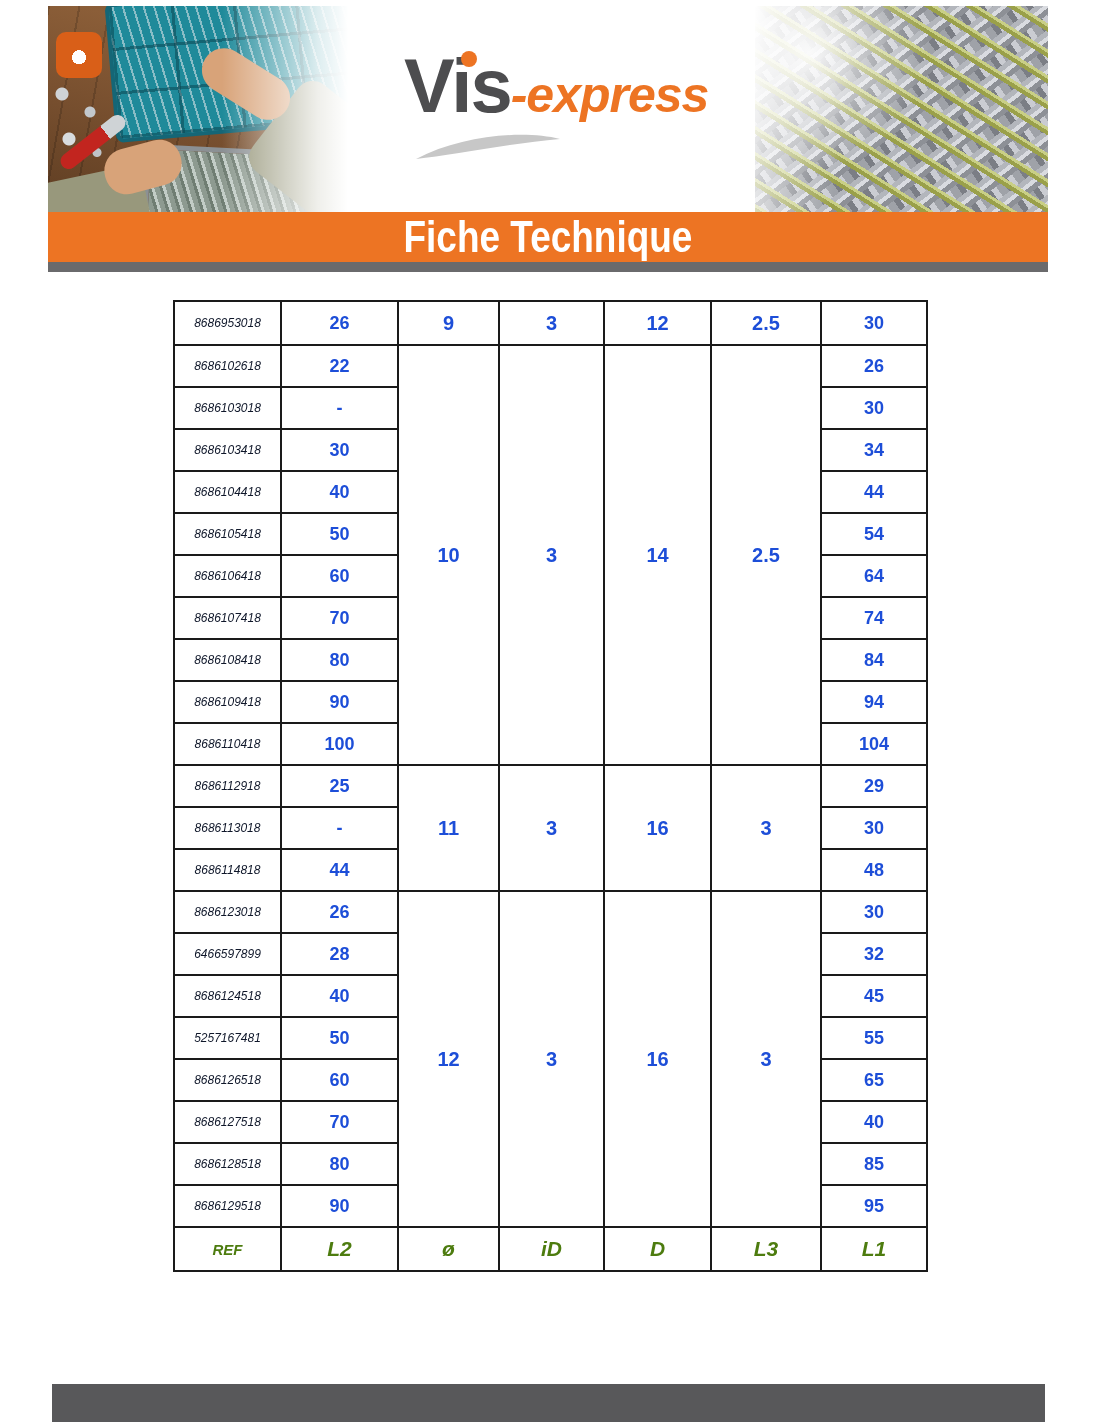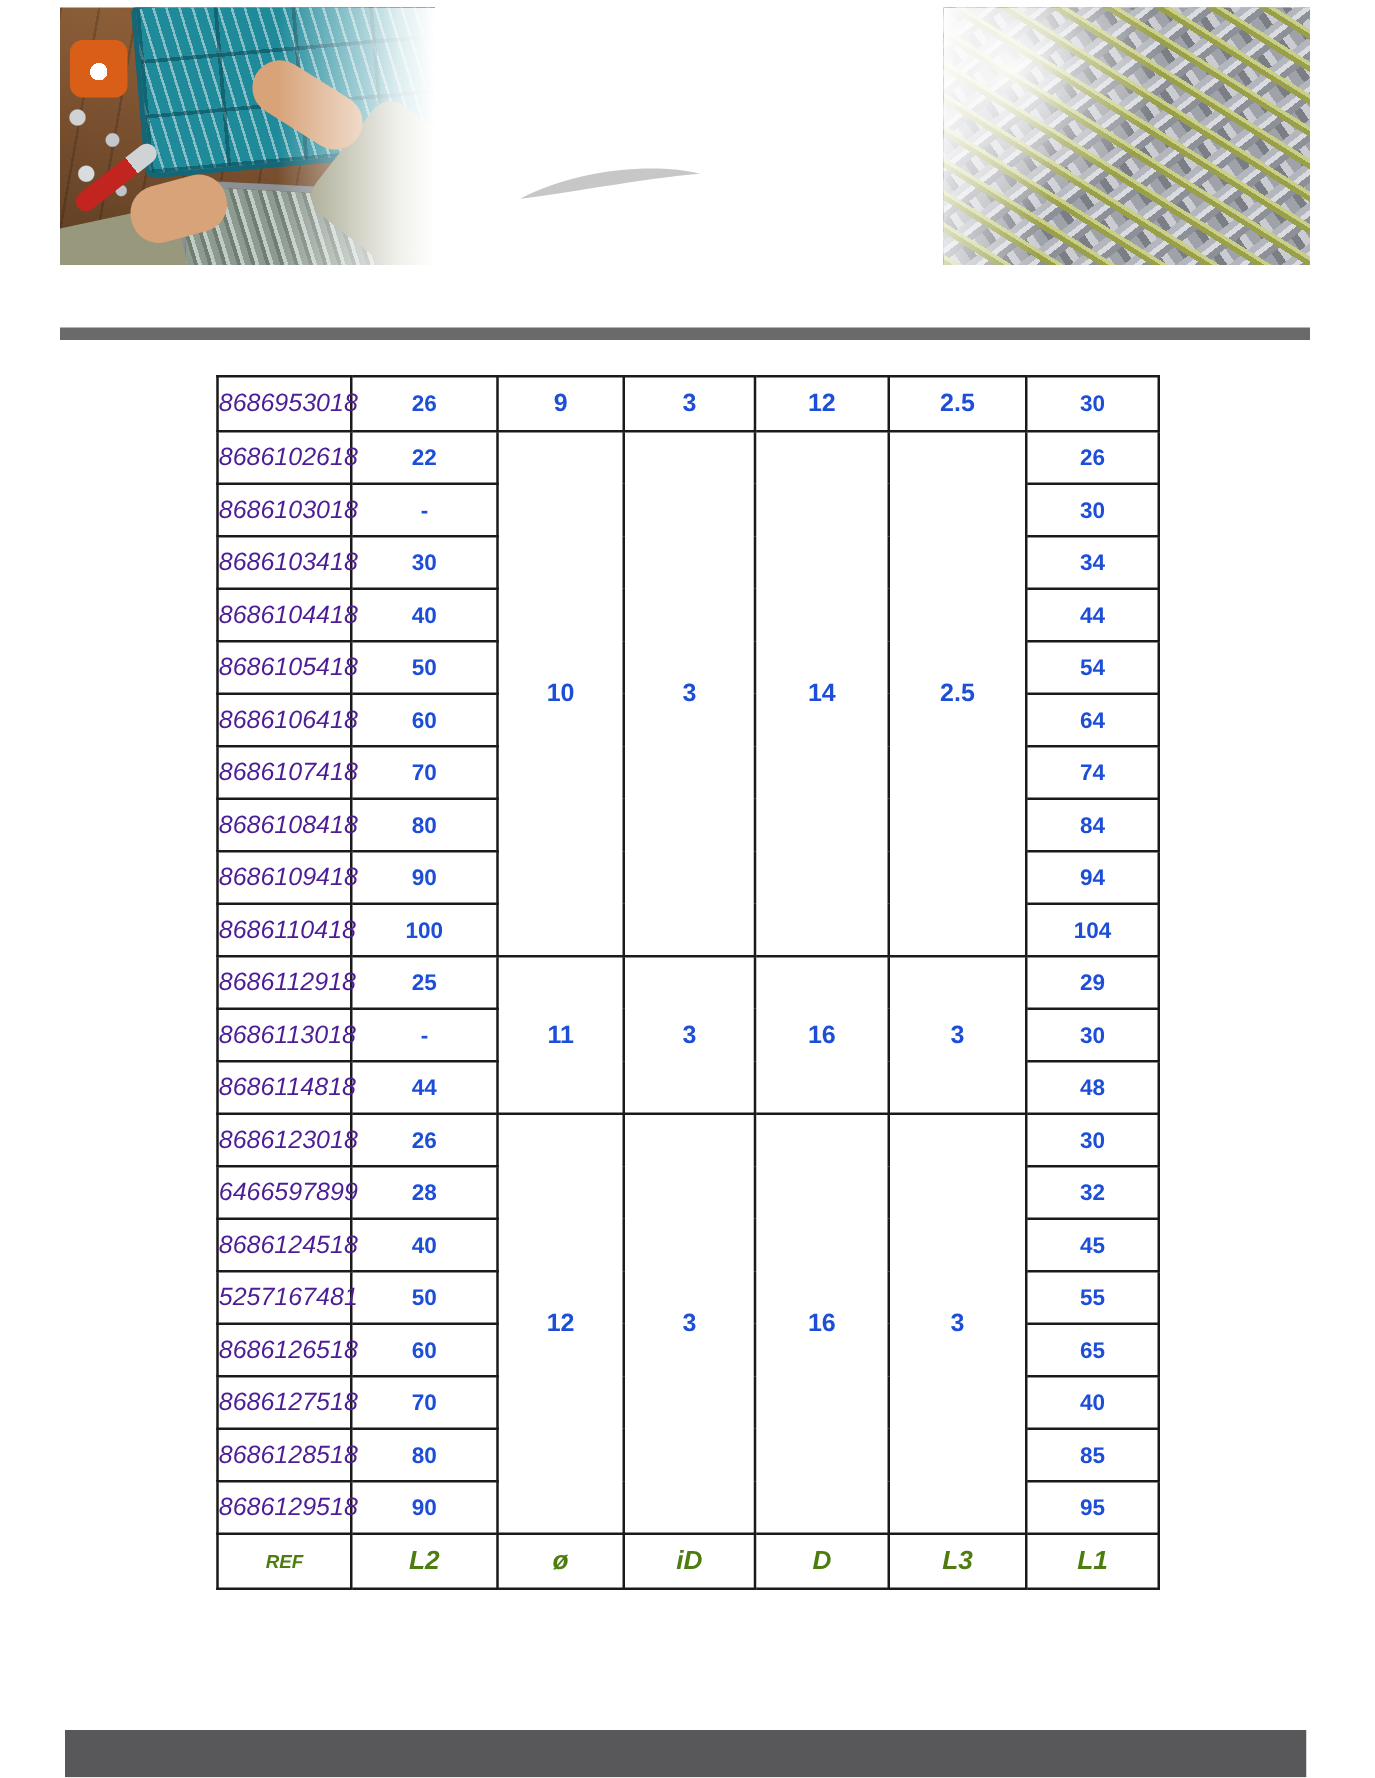--- a/index.html
+++ b/index.html
@@ -69,21 +69,21 @@
   .banner-strip{position:absolute;left:48px;top:262px;width:1000px;height:10px;background:#6A6A6C;}
 
   
   table.spec{position:absolute;left:173px;top:300px;width:753px;border-collapse:collapse;
     table-layout:fixed;}
   table.spec td{border:2px solid #1a1a1a;padding:0;text-align:center;vertical-align:middle;
     background:#fff;}
   table.spec tr{height:42px;}
   table.spec tr:first-child{height:44px;}
   table.spec tr:last-child{height:44px;}
-  td.ref-cell{font-style:italic;font-size:20px;color:#4c1d95;}
+  td.ref-cell{font-style:italic;font-size:12px;color:#0f172a;}
   td.val-cell{font-weight:bold;font-size:18px;color:#1d4ed8;}
   td.merged-cell{font-size:20px;}
   td.hdr-cell{color:#4d7c0f;font-weight:bold;font-style:italic;font-size:21px;
     text-align:left;padding-left:9px;}
   td.hdr-ref{font-size:15px;}
 
   
   .footer-bar{position:absolute;left:52px;top:1384px;width:993px;height:38px;background:#58585A;}
 </style>
 </head>
@@ -103,25 +103,32 @@
     <div class="sleeve-l"></div>
     <div class="hand-l"></div>
     <div class="fade"></div>
   </div>
 
   <div class="photo photo-right">
     <div class="fade"></div>
   </div>
 
   <div class="logo">
+    <div class="logo-line">
+      <span class="logo-vis">Vis</span><span class="logo-suffix">-express</span>
+      <span class="logo-dot"></span>
+    </div>
     <svg class="swoosh" width="150" height="32" viewBox="0 0 150 32">
       <path d="M4 29 C 50 5, 112 0, 148 9 C 100 13, 40 25, 4 29 Z" fill="#c7c7c7"></path>
     </svg>
   </div>
 
+  <div class="banner">
+    <span class="banner-title">Fiche Technique</span>
+  </div>
   <div class="banner-strip"></div>
 
   <table class="spec">
     <colgroup>
       <col style="width:107px">
         <col style="width:117px">
         <col style="width:101px">
       <col style="width:105px">
         <col style="width:107px">
         <col style="width:110px">

